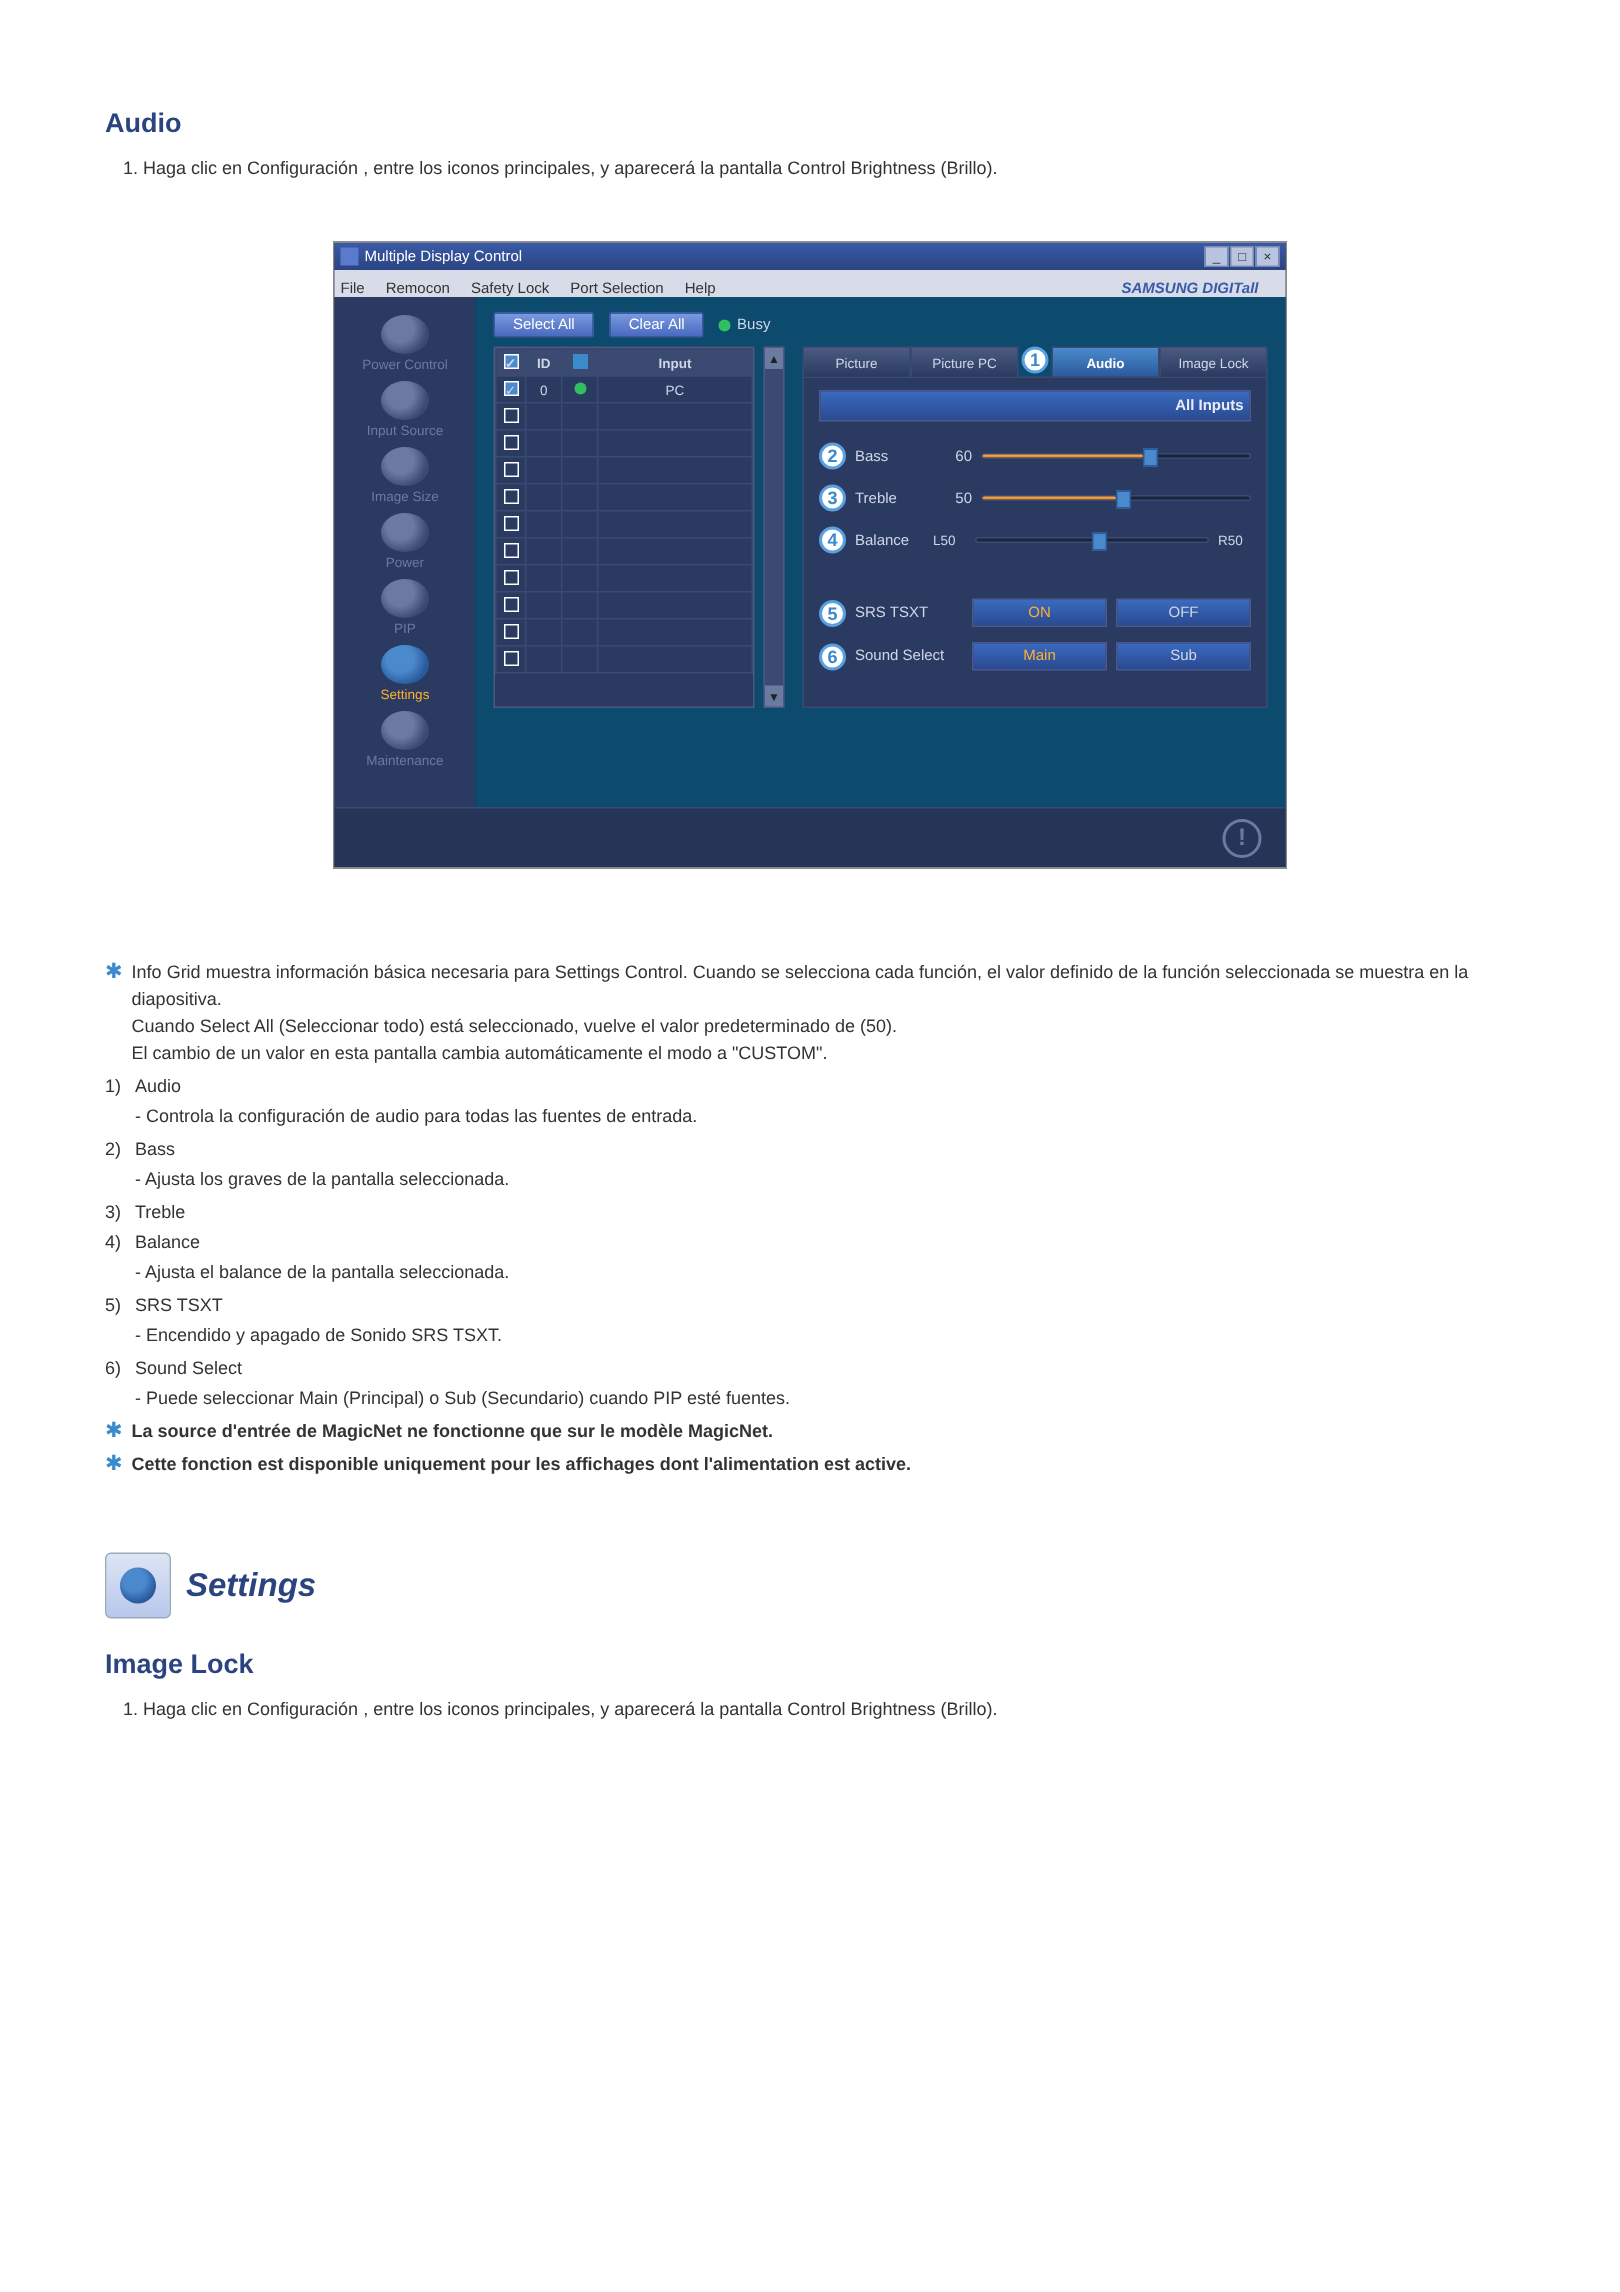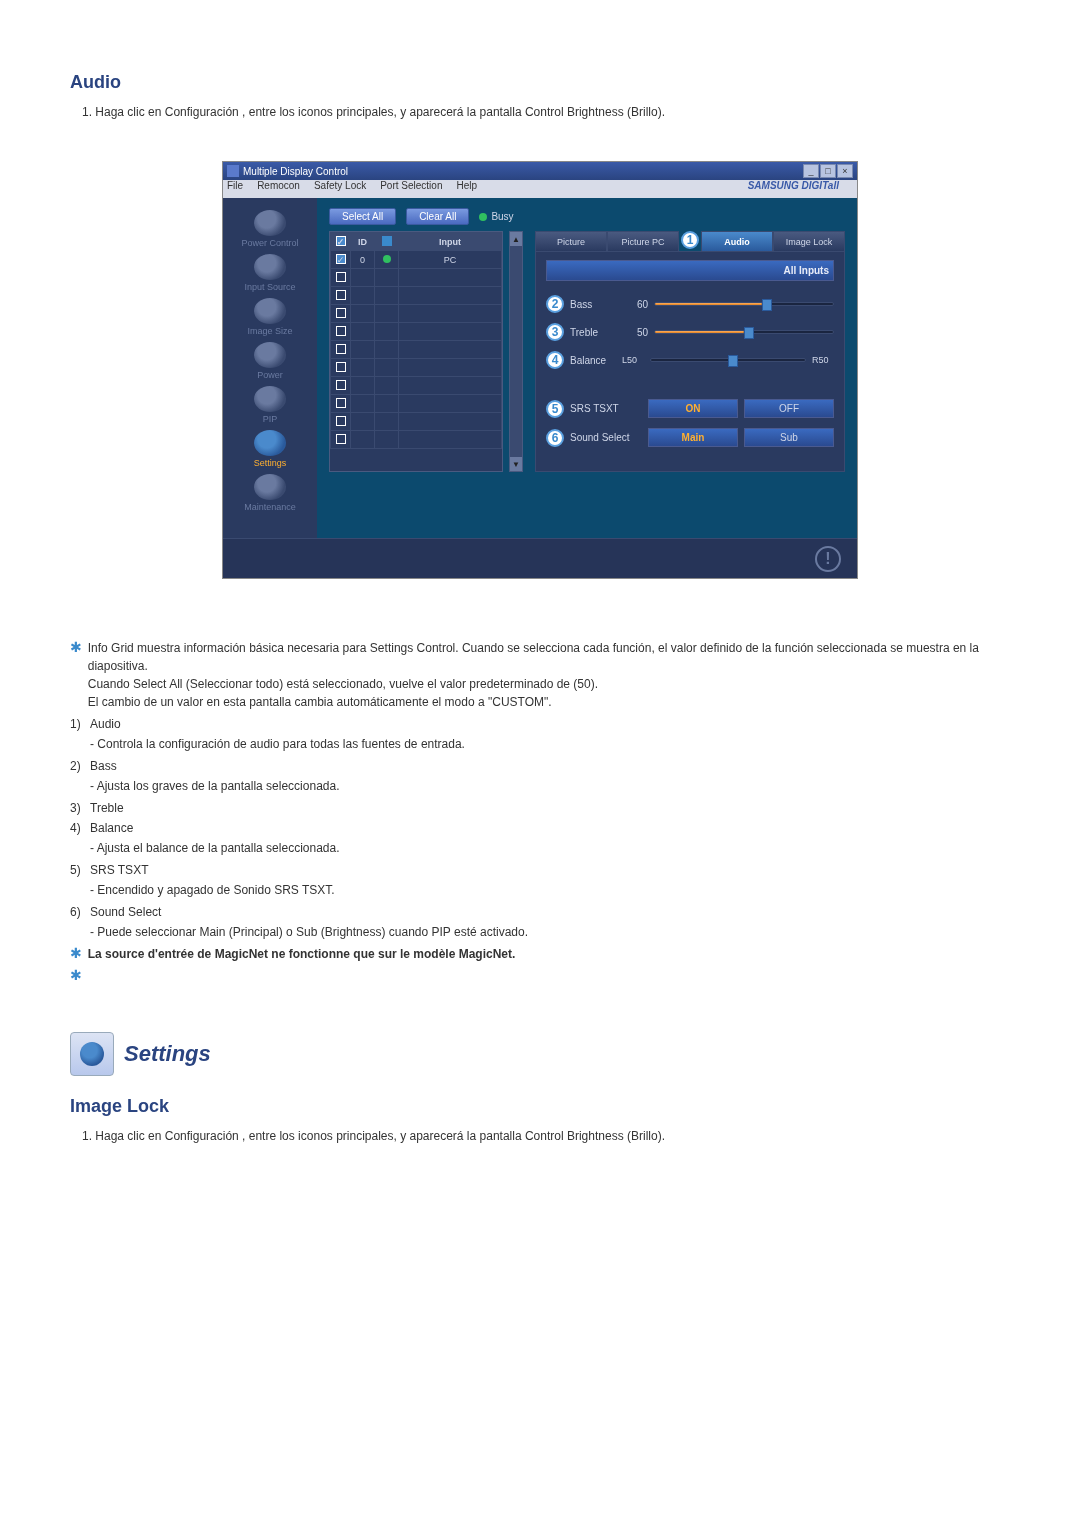--- a/index.html
+++ b/index.html
@@ -7,21 +7,21 @@
 .page{padding:72px 70px}
 .section-title{font-size:18px;font-weight:bold;color:#2a4480;margin-bottom:10px}
 .num-list{margin-left:12px;font-size:12px;line-height:1.5;margin-bottom:40px}
 
 
 .app{width:636px;margin:0 auto 60px;background:#1c2d52;border:1px solid #888;font-size:10px;color:#cfd6e8}
 .titlebar{background:linear-gradient(#3a5aa8,#2a4480);height:18px;display:flex;align-items:center;padding:0 4px;color:#fff;font-size:10px}
 .titlebar .ico{width:12px;height:12px;background:#5a7acc;margin-right:4px;display:inline-block}
 .winbtns{margin-left:auto;display:flex;gap:1px}
 .winbtns span{width:16px;height:14px;background:#b8c4e0;border:1px solid #7a8ab0;display:flex;align-items:center;justify-content:center;color:#333;font-size:9px}
-.menubar{background:#d8dce8;height:18px;display:flex;align-items:flex-start;padding:0 4px;color:#333;font-size:10px}
+.menubar{background:#d8dce8;height:18px;display:flex;align-items:flex-end;padding:0 4px;color:#333;font-size:10px}
 .menubar span{margin-right:14px}
 .brand{margin-left:auto;font-style:italic;font-weight:bold;color:#3a5aa8}
 .appbody{display:flex;height:340px}
 .sidebar{width:94px;background:#2a3a60;padding:10px 4px;display:flex;flex-direction:column;align-items:center;gap:2px}
 .side-item{width:100%;text-align:center;color:#6a7aa0;font-size:9px;padding:2px 0}
 .side-item.active{color:#ffb030}
 .side-ico{width:32px;height:26px;margin:0 auto 2px;background:radial-gradient(circle at 40% 35%,#6a7aa0 35%,#3a4a70 70%);border-radius:50%}
 .side-ico.settings{background:radial-gradient(circle at 40% 35%,#4a8acc 35%,#2a5a9c 70%)}
 .mainpane{flex:1;background:#0c4a6e;padding:10px 12px;position:relative}
 .toprow{display:flex;align-items:center;gap:10px;margin-bottom:6px}
@@ -51,21 +51,21 @@
 .allinputs{background:linear-gradient(#3a6ac0,#2a4a90);color:#e8ecf8;font-size:10px;font-weight:bold;text-align:right;padding:4px;border:1px solid #4a5a90;margin-bottom:14px}
 .ctrl-row{display:flex;align-items:center;gap:6px;margin-bottom:10px;font-size:10px;color:#cfd6e8}
 .callout{width:18px;height:18px;border-radius:50%;background:#fff;color:#3a8acc;font-weight:bold;display:flex;align-items:center;justify-content:center;border:2px solid #5aa0e0;font-size:12px}
 .ctrl-label{width:46px}
 .ctrl-val{width:26px;text-align:right}
 .slider{flex:1;height:4px;background:#1a2540;border:1px solid #3a4a70;position:relative;border-radius:2px}
 .slider .fill{position:absolute;left:0;top:0;bottom:0;background:linear-gradient(#ffb060,#e08020);border-radius:2px}
 .slider .thumb{position:absolute;top:-4px;width:10px;height:12px;background:#4a8acc;border:1px solid #2a5a9c}
 .balance .lbl-end{font-size:9px;color:#cfd6e8;width:22px}
 .btn-opt{flex:1;background:linear-gradient(#3a6ac0,#2a4a90);color:#cfd6e8;font-size:10px;text-align:center;padding:3px 0;border:1px solid #4a5a90}
-.btn-opt.on{color:#ffb030;font-weight:bold}
+.btn-opt.on{color:#ffb030;font-weight:normal}
 .footer{height:40px;background:#263458;border-top:1px solid #3a4a70;display:flex;align-items:center;justify-content:flex-end;padding:0 16px}
 .footer .qico{width:26px;height:26px;border-radius:50%;border:2px solid #6a7aa0;display:flex;align-items:center;justify-content:center;color:#6a7aa0;font-size:16px;font-weight:bold}
 
 
 .notes{margin-left:0;font-size:12px;line-height:1.5}
 .star-line{display:flex;gap:6px;margin-bottom:4px}
 .star{color:#3a8acc;font-size:14px;line-height:1;margin-top:1px}
 .numitem{display:flex;gap:6px;margin-bottom:2px}
 .numitem .n{width:14px}
 .sub{margin-left:20px;margin-bottom:4px}
@@ -297,27 +297,28 @@
     <div class="sub">- Ajusta el balance de la pantalla seleccionada.</div>
     <div class="numitem">
         <span class="n">5)</span>
         <span>SRS TSXT</span>
       </div>
     <div class="sub">- Encendido y apagado de Sonido SRS TSXT.</div>
     <div class="numitem">
         <span class="n">6)</span>
         <span>Sound Select</span>
       </div>
-    <div class="sub">- Puede seleccionar Main (Principal) o Sub (Brightness) cuando PIP esté activado.</div>
+    <div class="sub">- Puede seleccionar Main (Principal) o Sub (Secundario) cuando PIP esté fuentes.</div>
     <div class="star-line">
         <span class="star">✱</span>
         <span class="bold">La source d'entrée de MagicNet ne fonctionne que sur le modèle MagicNet.</span>
       </div>
     <div class="star-line">
         <span class="star">✱</span>
+        <span class="bold">Cette fonction est disponible uniquement pour les affichages dont l'alimentation est active.</span>
       </div>
   </div>
 
   <div class="settings-hdr">
     <div class="settings-ico">
         <div class="inner"></div>
       </div>
     <div class="settings-title">Settings</div>
   </div>
 

